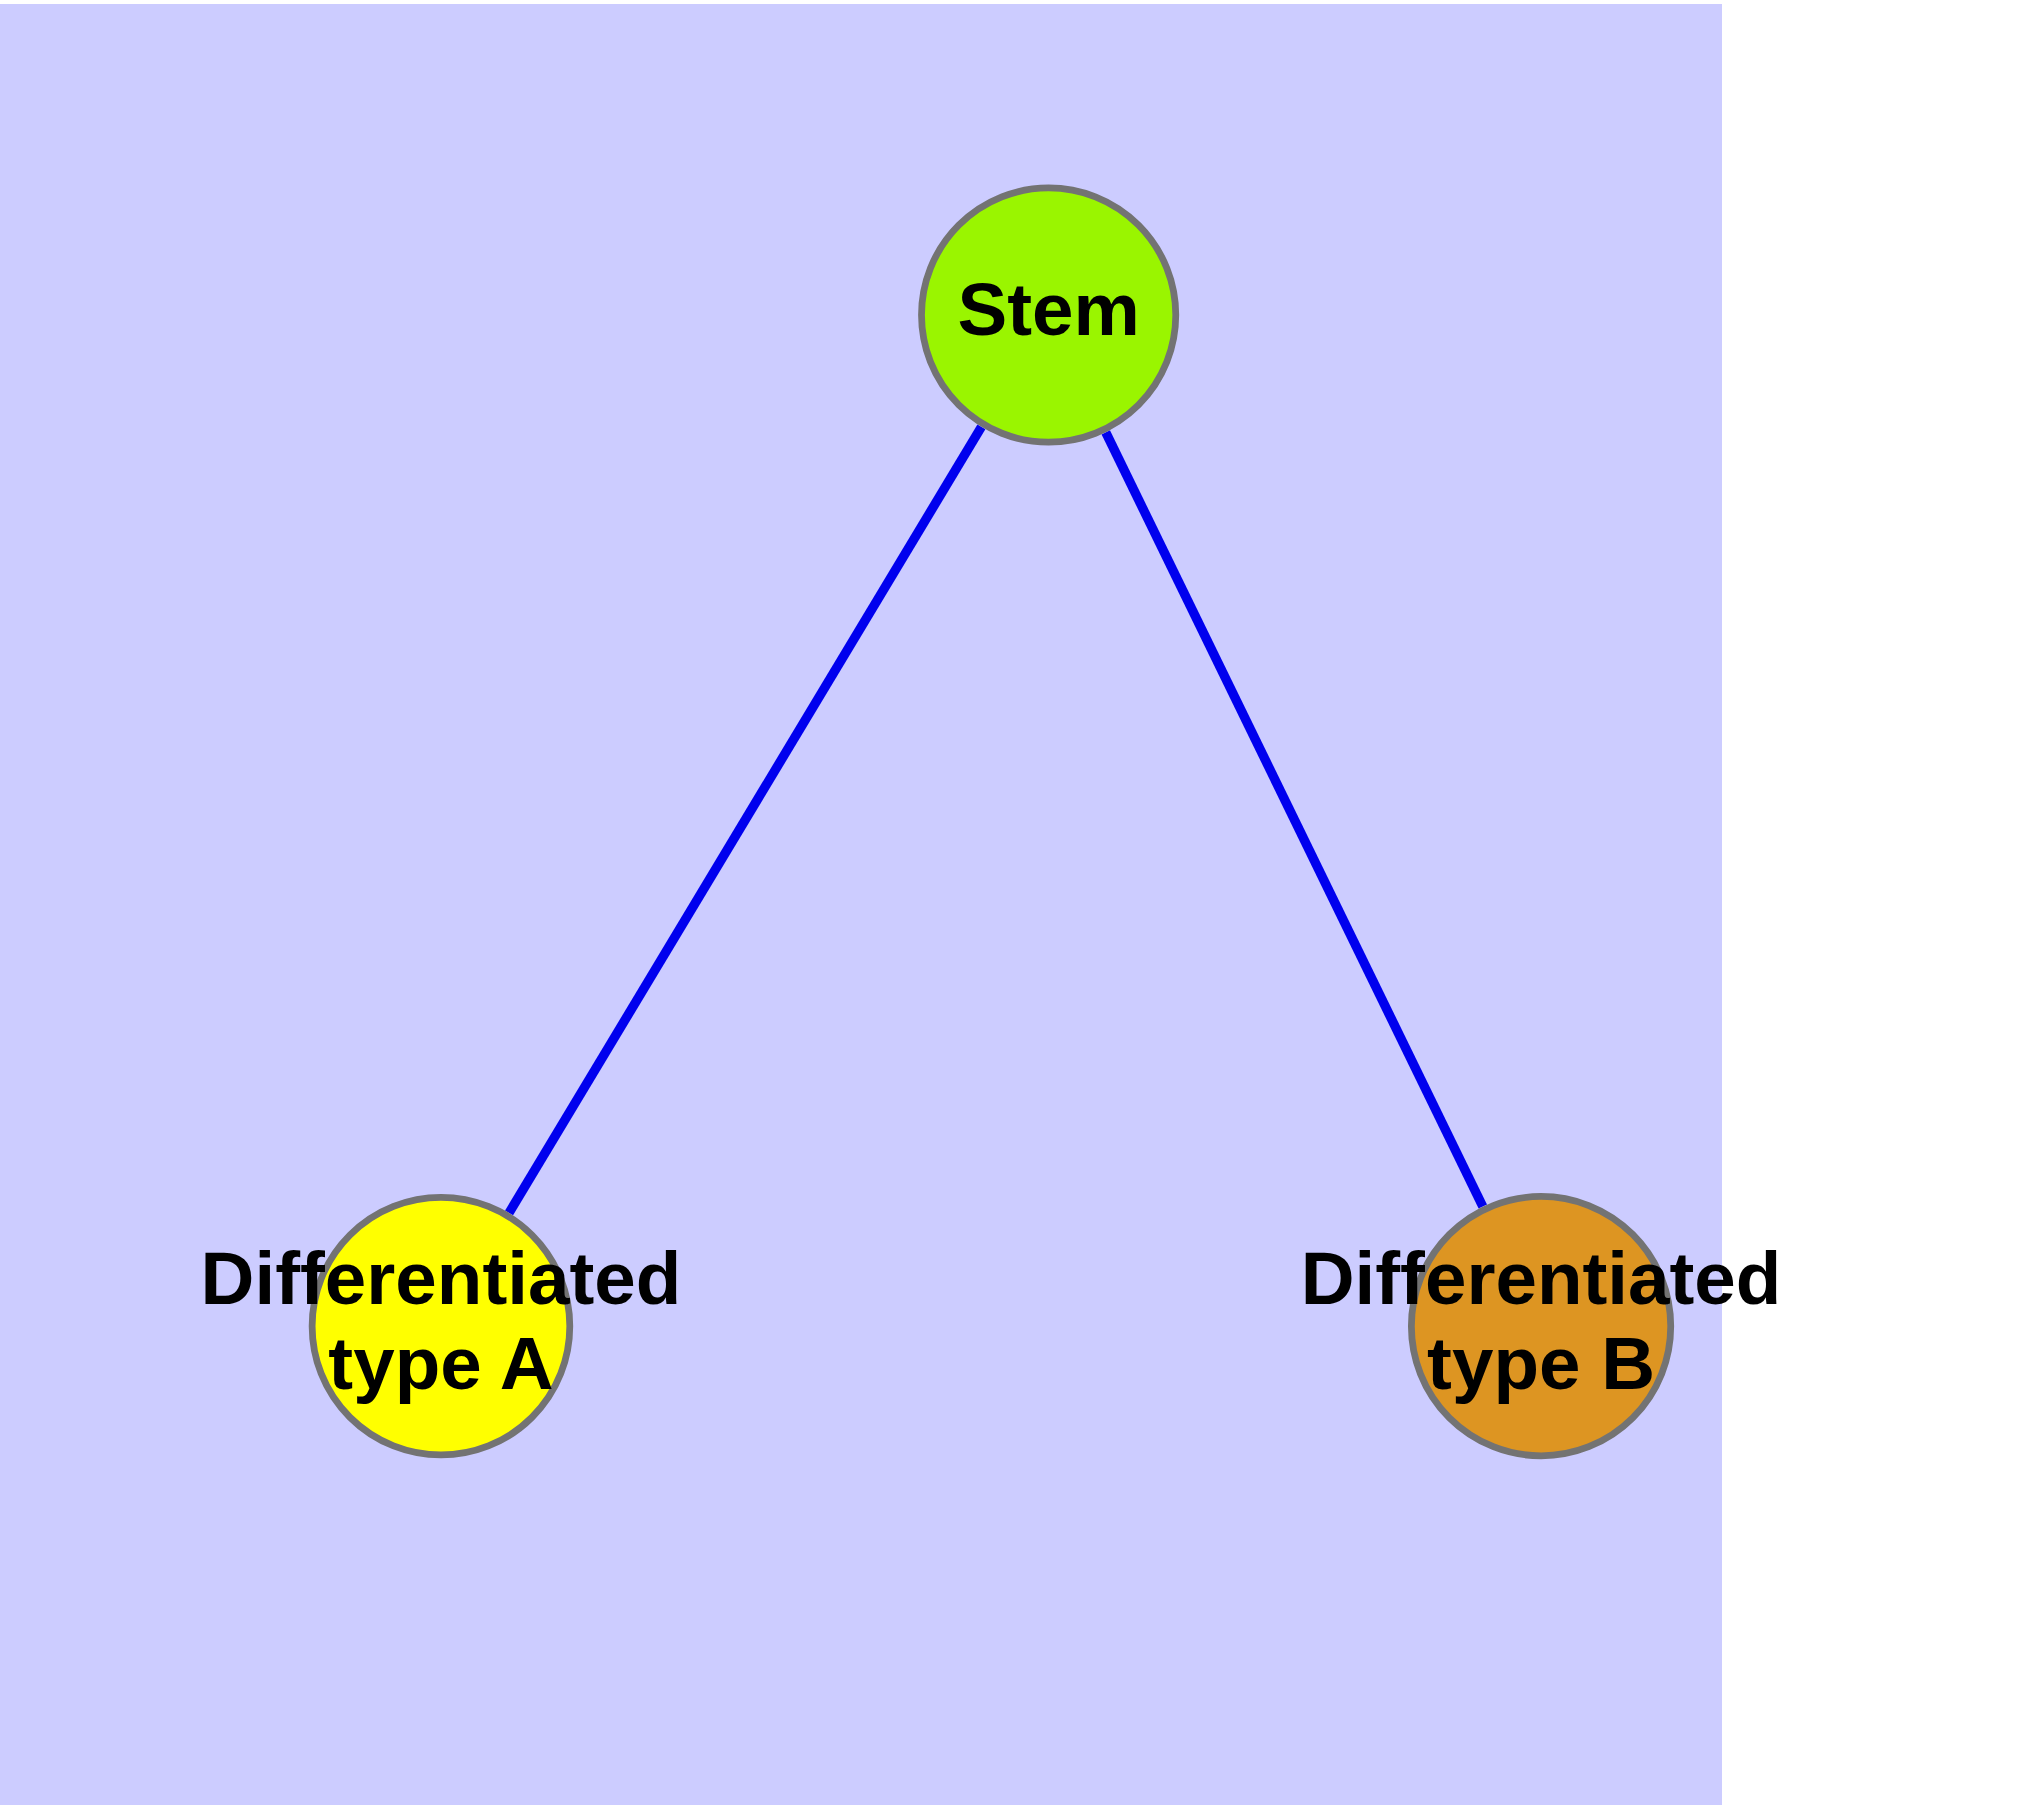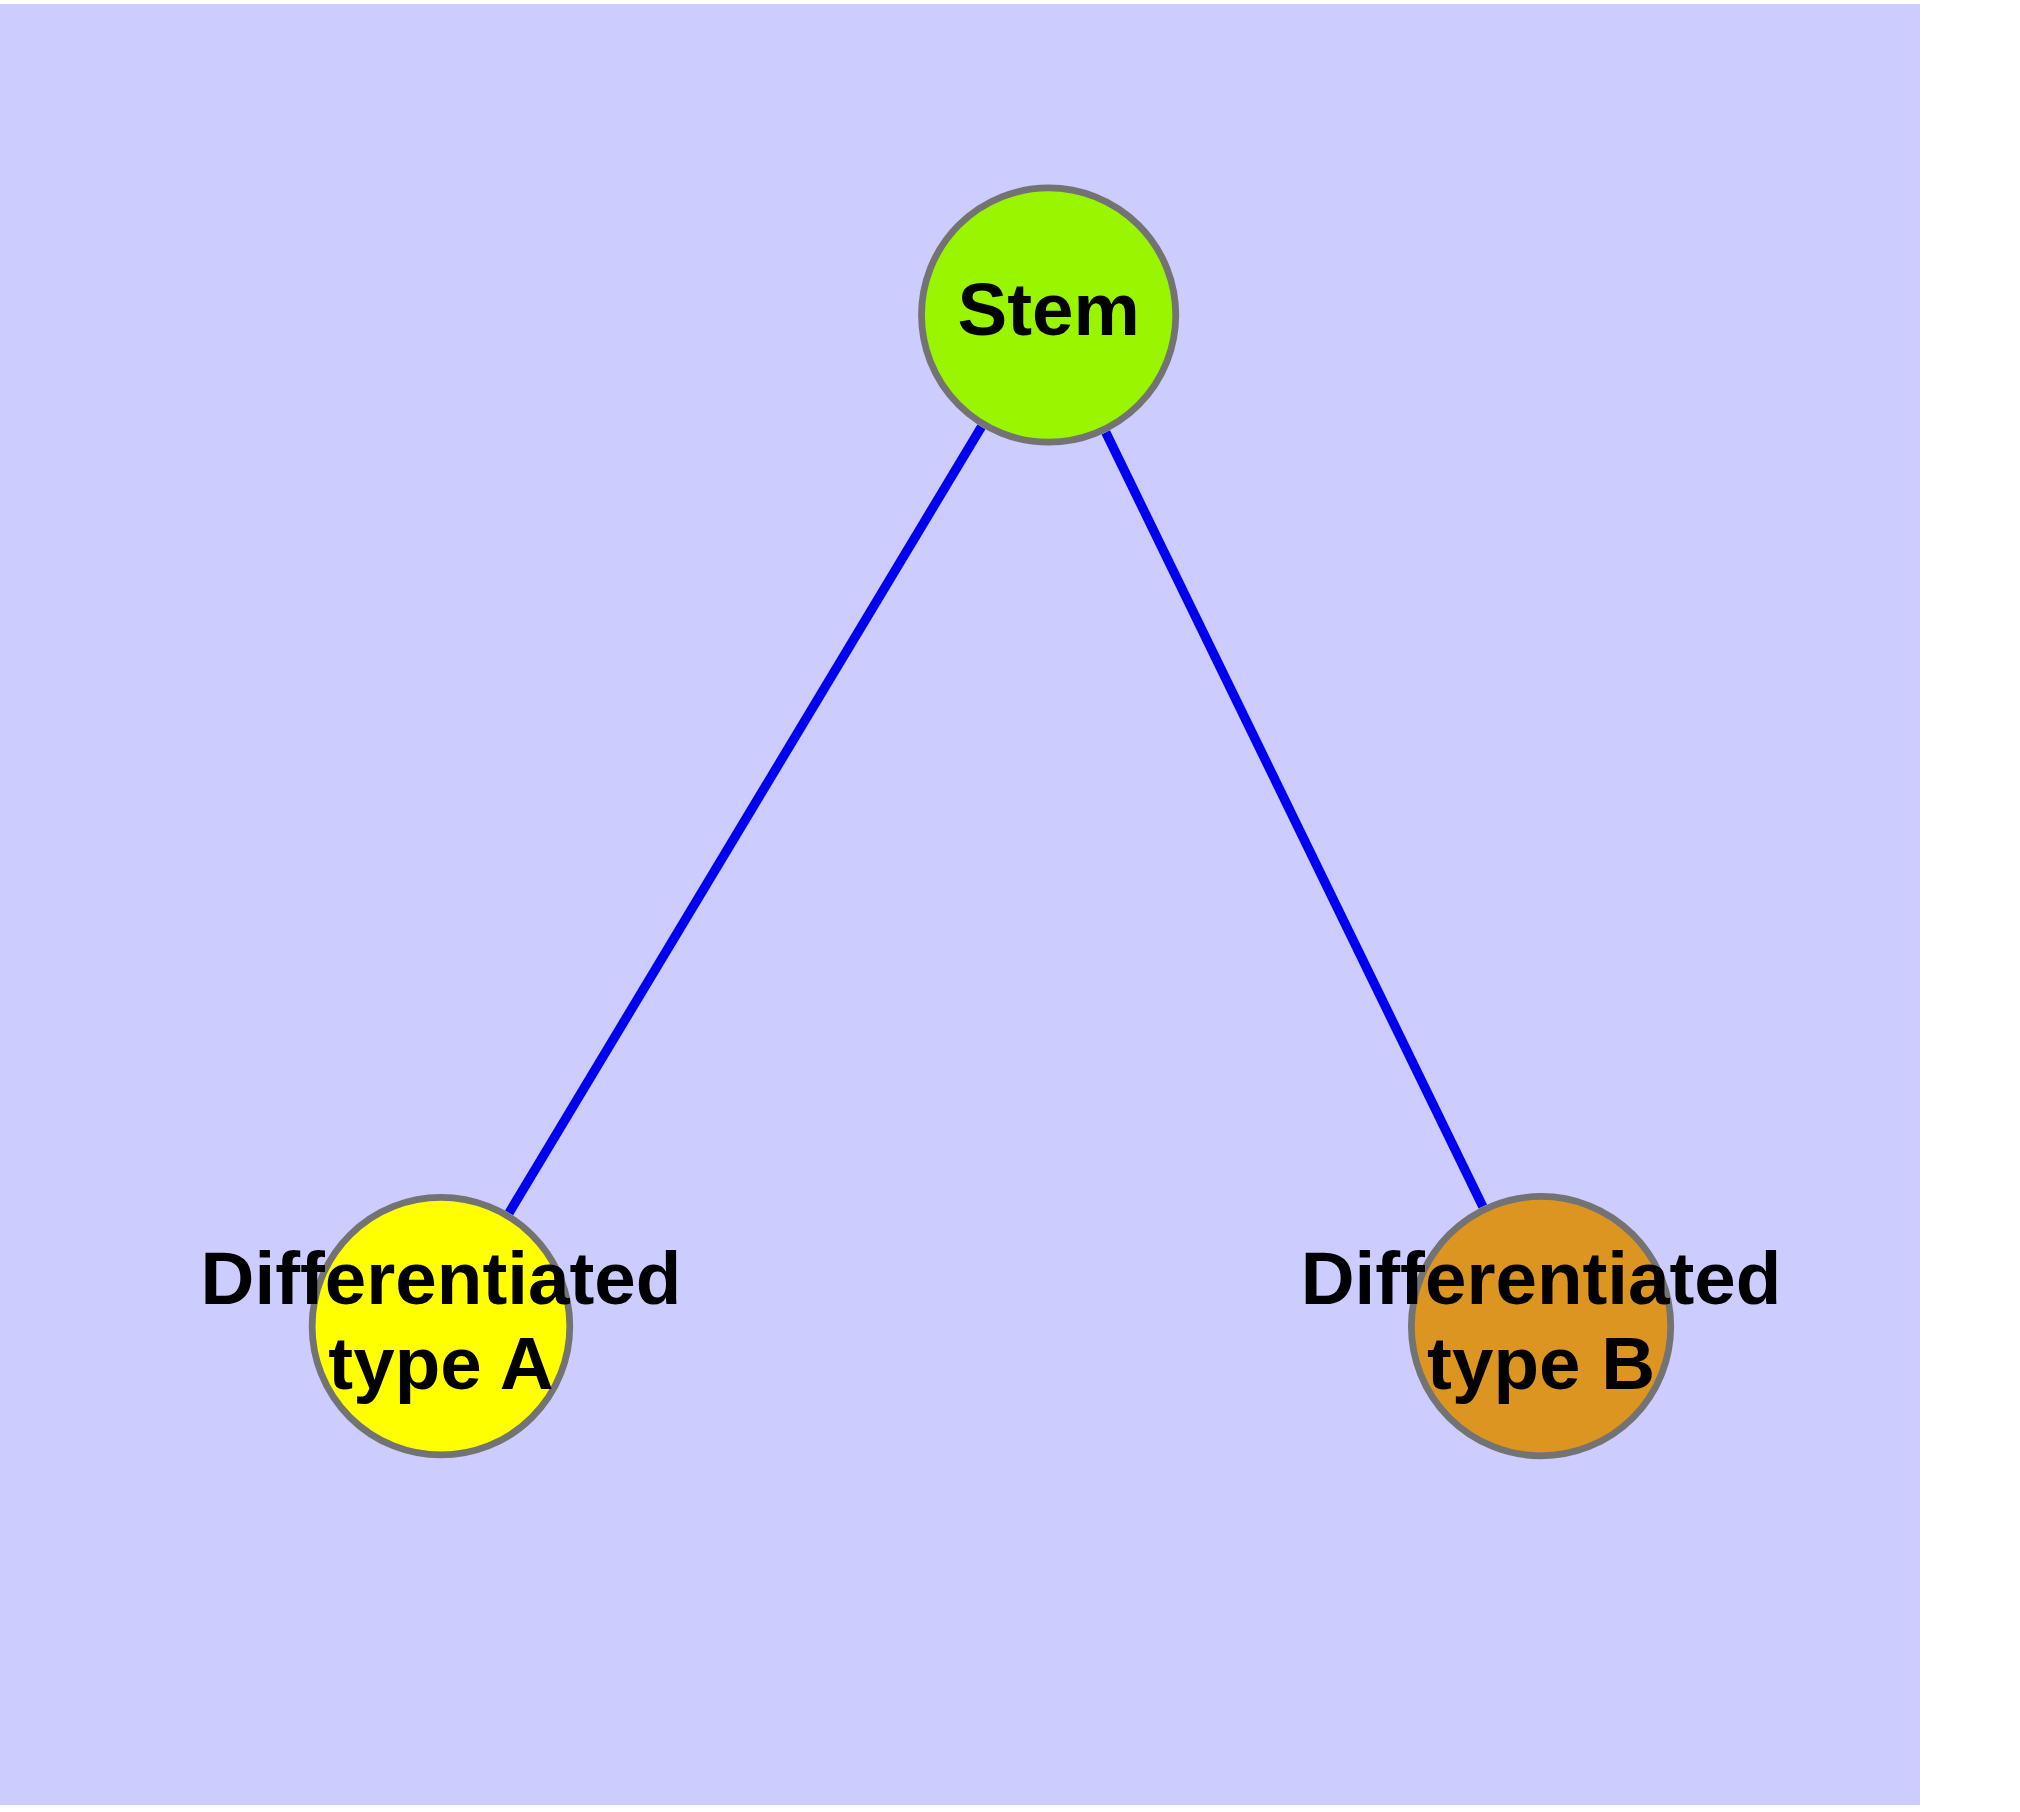--- a/index.html
+++ b/index.html
@@ -10,21 +10,21 @@
   body {
     width: 2021px;
     height: 1812px;
     overflow: hidden;
     font-family: "Liberation Sans", sans-serif;
   }
   #graph-canvas {
     position: absolute;
     left: 0;
     top: 4.2px;
-    width: 1920px;
+    width: 1722px;
     height: 1801px;
     background: #ccccff;
   }
   #graph-svg {
     position: absolute;
     left: 0;
     top: 0;
     width: 2021px;
     height: 1801px;
     display: block;

